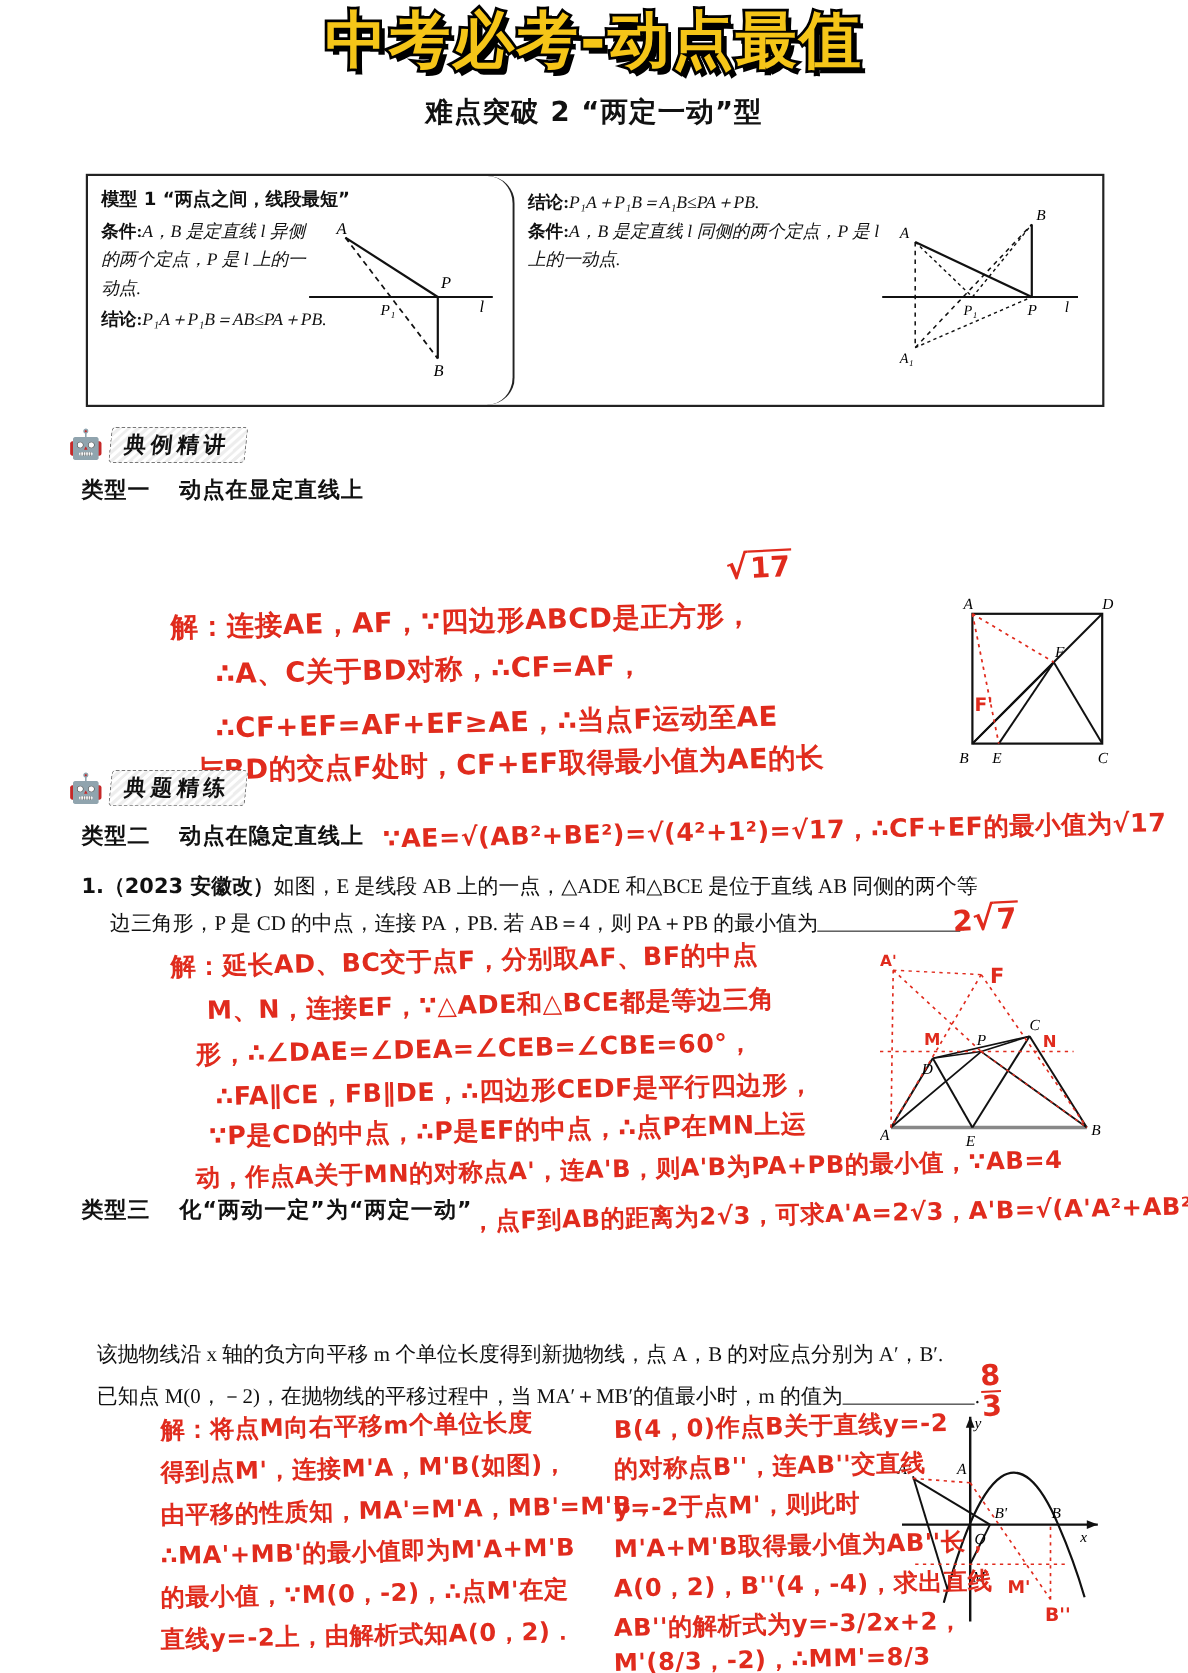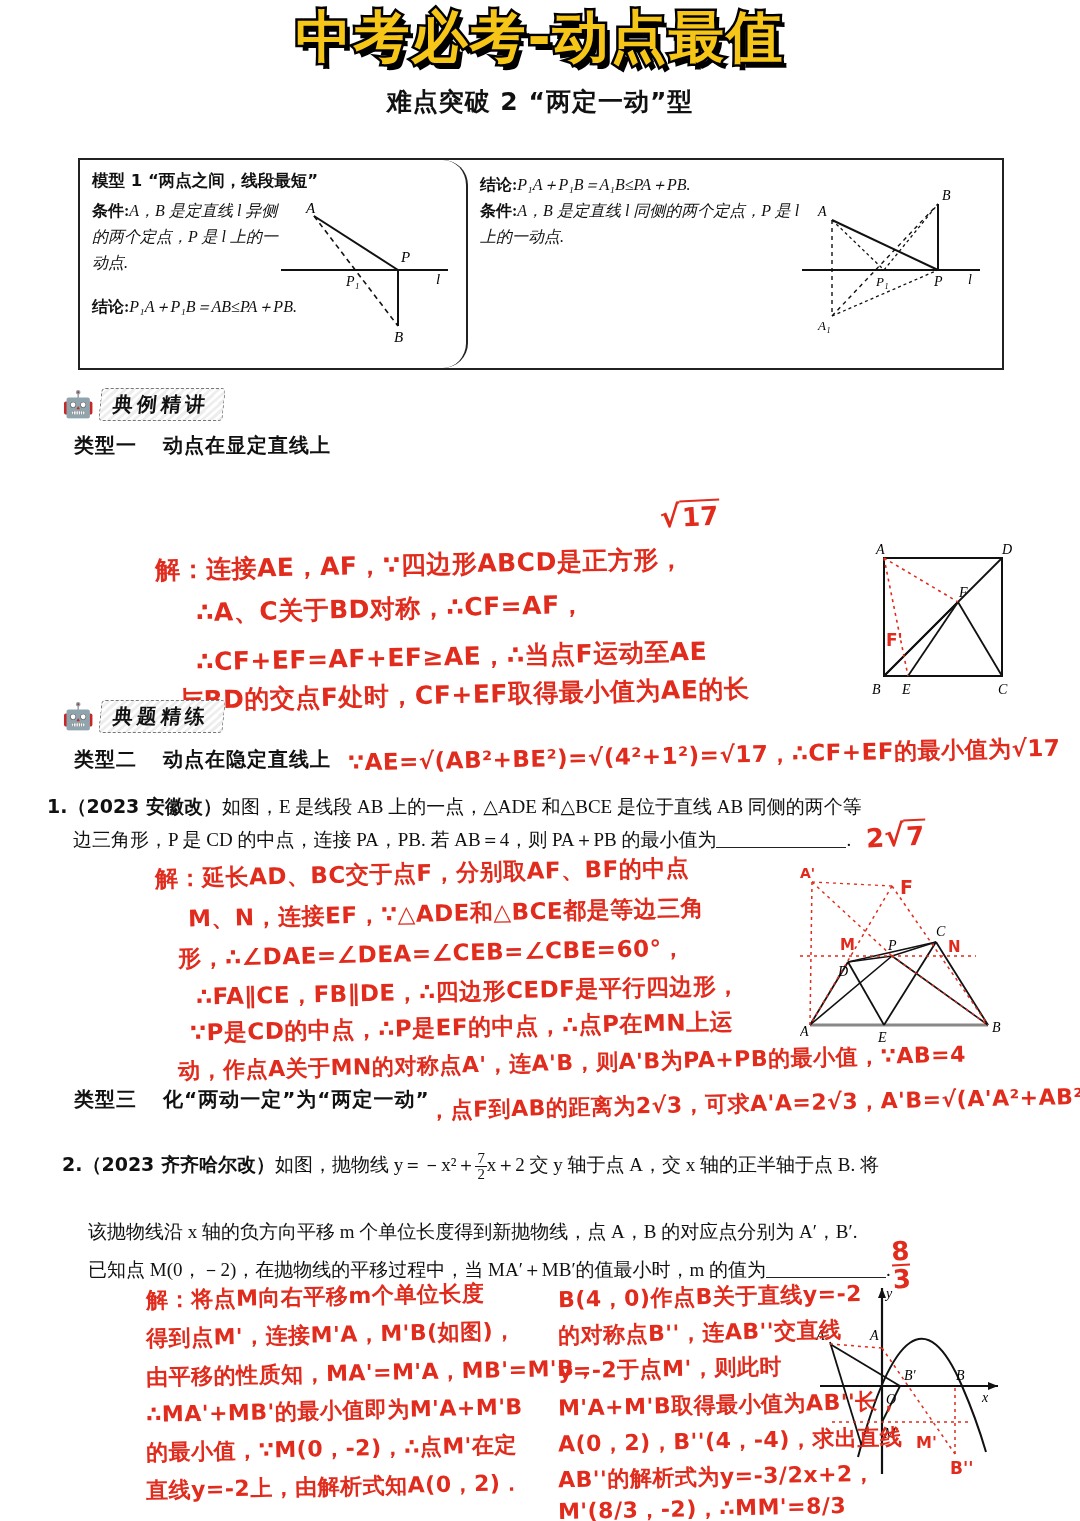--- a/index.html
+++ b/index.html
@@ -116,21 +116,21 @@
     <div class="sub-title">难点突破 2  “两定一动”型</div>
   </div>
 
   <div class="model-table">
 
     <div class="model-cell left">
       <div class="m-head">模型 1  “两点之间，线段最短”</div>
       <div class="m-line" style="width:200px;">
         <b>条件:</b><span class="it">A，B 是定直线 l 异侧的两个定点，P 是 l 上的一动点.</span>
       </div>
-      <div class="m-line" style="width:230px;margin-top:18px;">
+      <div class="m-line" style="width:230px;margin-top:2px;">
         <b>结论:</b><span class="it">P₁A＋P₁B＝AB≤PA＋PB.</span>
       </div>
       <div class="figbox" style="left:196px;top:38px;">
         <svg width="180" height="150" viewBox="0 0 180 150">
           <line x1="5" y1="72" x2="172" y2="72" stroke="#111" stroke-width="2"></line>
           <line x1="38" y1="18" x2="122" y2="72" stroke="#111" stroke-width="2"></line>
           <line x1="122" y1="72" x2="122" y2="128" stroke="#111" stroke-width="2"></line>
           <line x1="38" y1="18" x2="122" y2="128" stroke="#111" stroke-width="1.6" stroke-dasharray="5,4"></line>
           <text x="30" y="15" font-size="15" font-style="italic" font-family="Liberation Serif, serif">A</text>
           <text x="125" y="64" font-size="15" font-style="italic" font-family="Liberation Serif, serif">P</text>
@@ -209,21 +209,21 @@
 
   <div class="badge" style="left:62px;top:700px;">
     <span class="badge-mascot">🤖</span>
     <span class="badge-plate">典题精练</span>
   </div>
 
   <div class="type-head" style="left:74px;top:746px;">
     <span>类型二</span><span class="gap"></span><span>动点在隐定直线上</span>
   </div>
 
-  <div class="prob" style="left:47px;top:790px;width:958px;">
+  <div class="prob" style="left:74px;top:790px;width:958px;">
     <span class="num">1.</span><span class="bold-cn">（2023 安徽改）</span><span>如图，E 是线段 AB 上的一点，△ADE 和△BCE 是位于直线 AB 同侧的两个等</span><br>
     <span style="display:inline-block;width:26px;"></span><span>边三角形，P 是 CD 的中点，连接 PA，PB. 若 AB＝4，则 PA＋PB 的最小值为</span><span class="blank" style="width:130px;"></span>.
   </div>
   <div class="hw-ans" style="left:866px;top:818px;">
     <span class="sq">2<span style="font-size:30px;">√</span><span class="bar">7</span></span>
   </div>
 
   <div class="figbox" style="left:800px;top:860px;">
     <svg width="268" height="190" viewBox="0 0 268 190">
       <line x1="10" y1="165" x2="188" y2="165" stroke="#888" stroke-width="3"></line>
@@ -262,23 +262,20 @@
   <div class="hw s2" style="left:178px;top:938px;">形，∴∠DAE=∠DEA=∠CEB=∠CBE=60°，</div>
   <div class="hw s2" style="left:196px;top:976px;">∴FA∥CE，FB∥DE，∴四边形CEDF是平行四边形，</div>
   <div class="hw s2" style="left:190px;top:1012px;">∵P是CD的中点，∴P是EF的中点，∴点P在MN上运</div>
   <div class="hw s3" style="left:178px;top:1048px;">动，作点A关于MN的对称点A'，连A'B，则A'B为PA+PB的最小值，∵AB=4</div>
   <div class="hw s3" style="left:428px;top:1088px;">，点F到AB的距离为2√3，可求A'A=2√3，A'B=√(A'A²+AB²)=2√7</div>
 
   <div class="type-head" style="left:74px;top:1086px;">
     <span>类型三</span><span class="gap"></span><span>化“两动一定”为“两定一动”</span>
   </div>
 
-  <div class="prob" style="left:62px;top:1148px;width:958px;">
-    <span class="num">2.</span><span class="bold-cn">（2023 齐齐哈尔改）</span><span>如图，抛物线 y＝－x²＋</span><span class="frac"><span class="n">7</span><span class="d">2</span></span><span>x＋2 交 y 轴于点 A，交 x 轴的正半轴于点 B. 将</span>
-  </div>
   <div class="prob" style="left:88px;top:1216px;width:940px;">该抛物线沿 x 轴的负方向平移 m 个单位长度得到新抛物线，点 A，B 的对应点分别为 A′，B′.</div>
   <div class="prob" style="left:88px;top:1254px;width:940px;">
     <span>已知点 M(0，－2)，在抛物线的平移过程中，当 MA′＋MB′的值最小时，m 的值为</span><span class="blank" style="width:120px;"></span>.
   </div>
   <div class="hw-ans" style="left:892px;top:1238px;">
     <span class="hw-frac"><span class="n">8</span><span class="d">3</span></span>
   </div>
 
   <div class="figbox" style="left:790px;top:1282px;">
     <svg width="290" height="235" viewBox="0 0 290 235">

